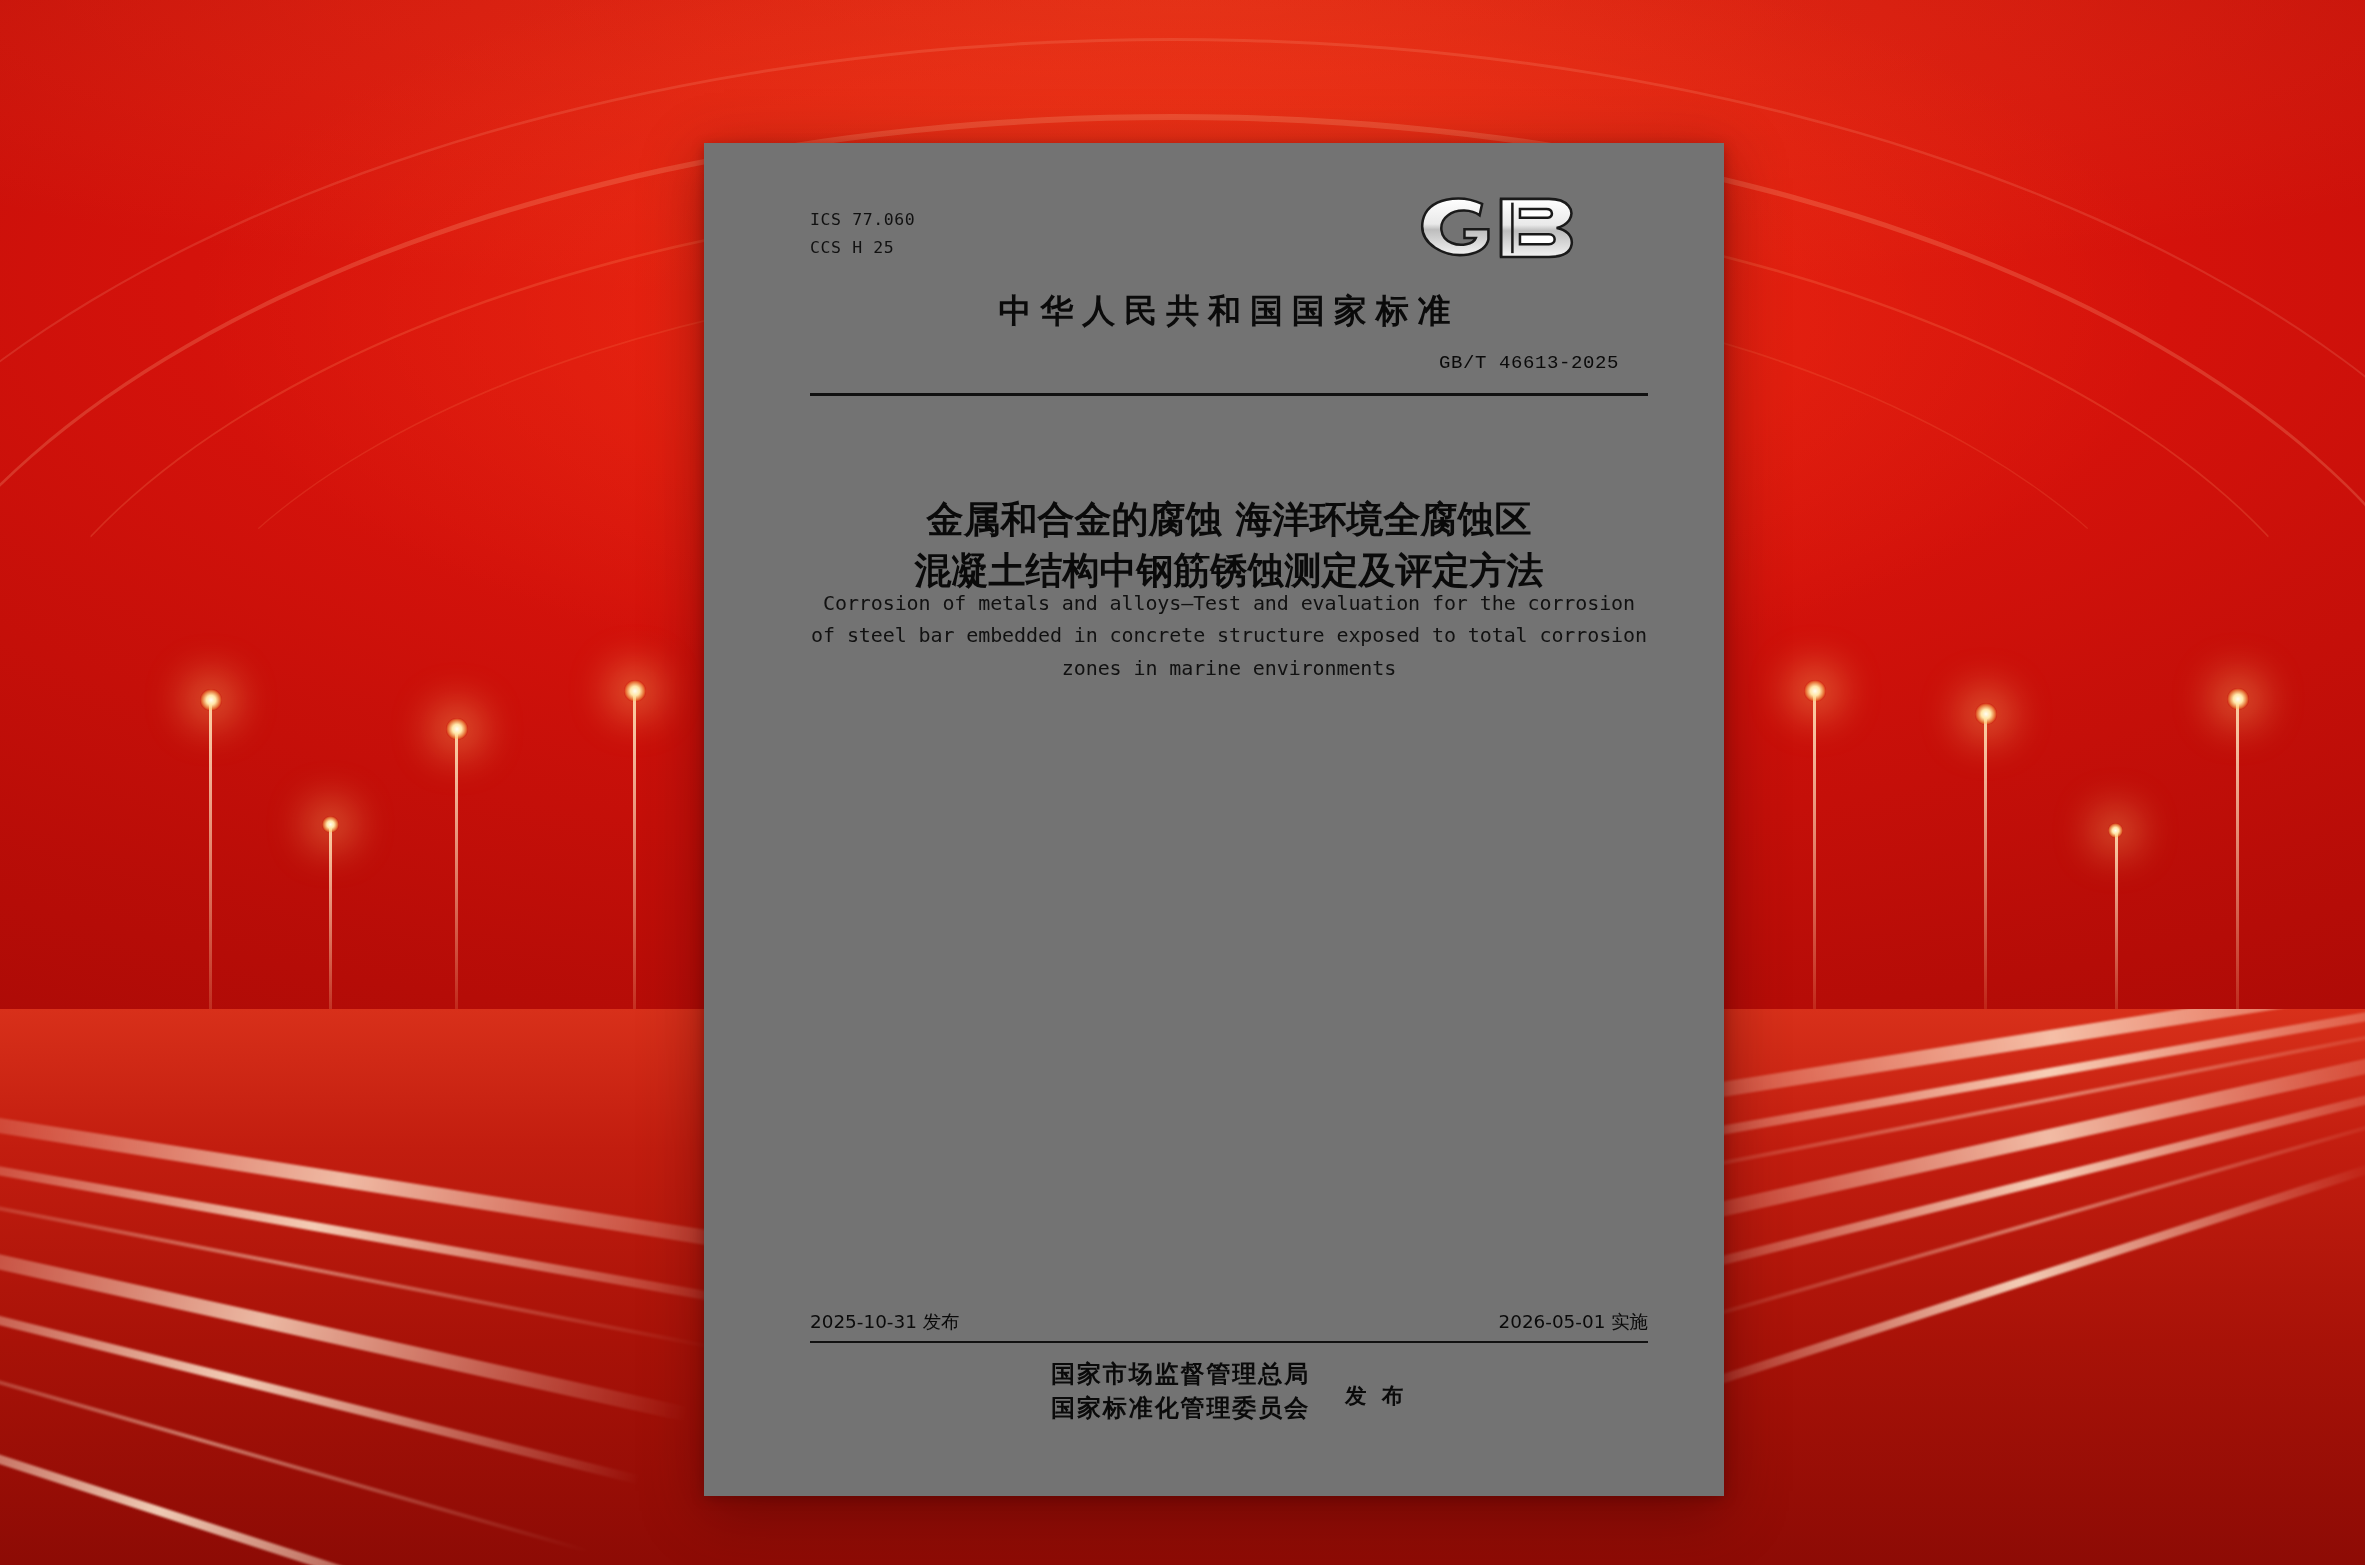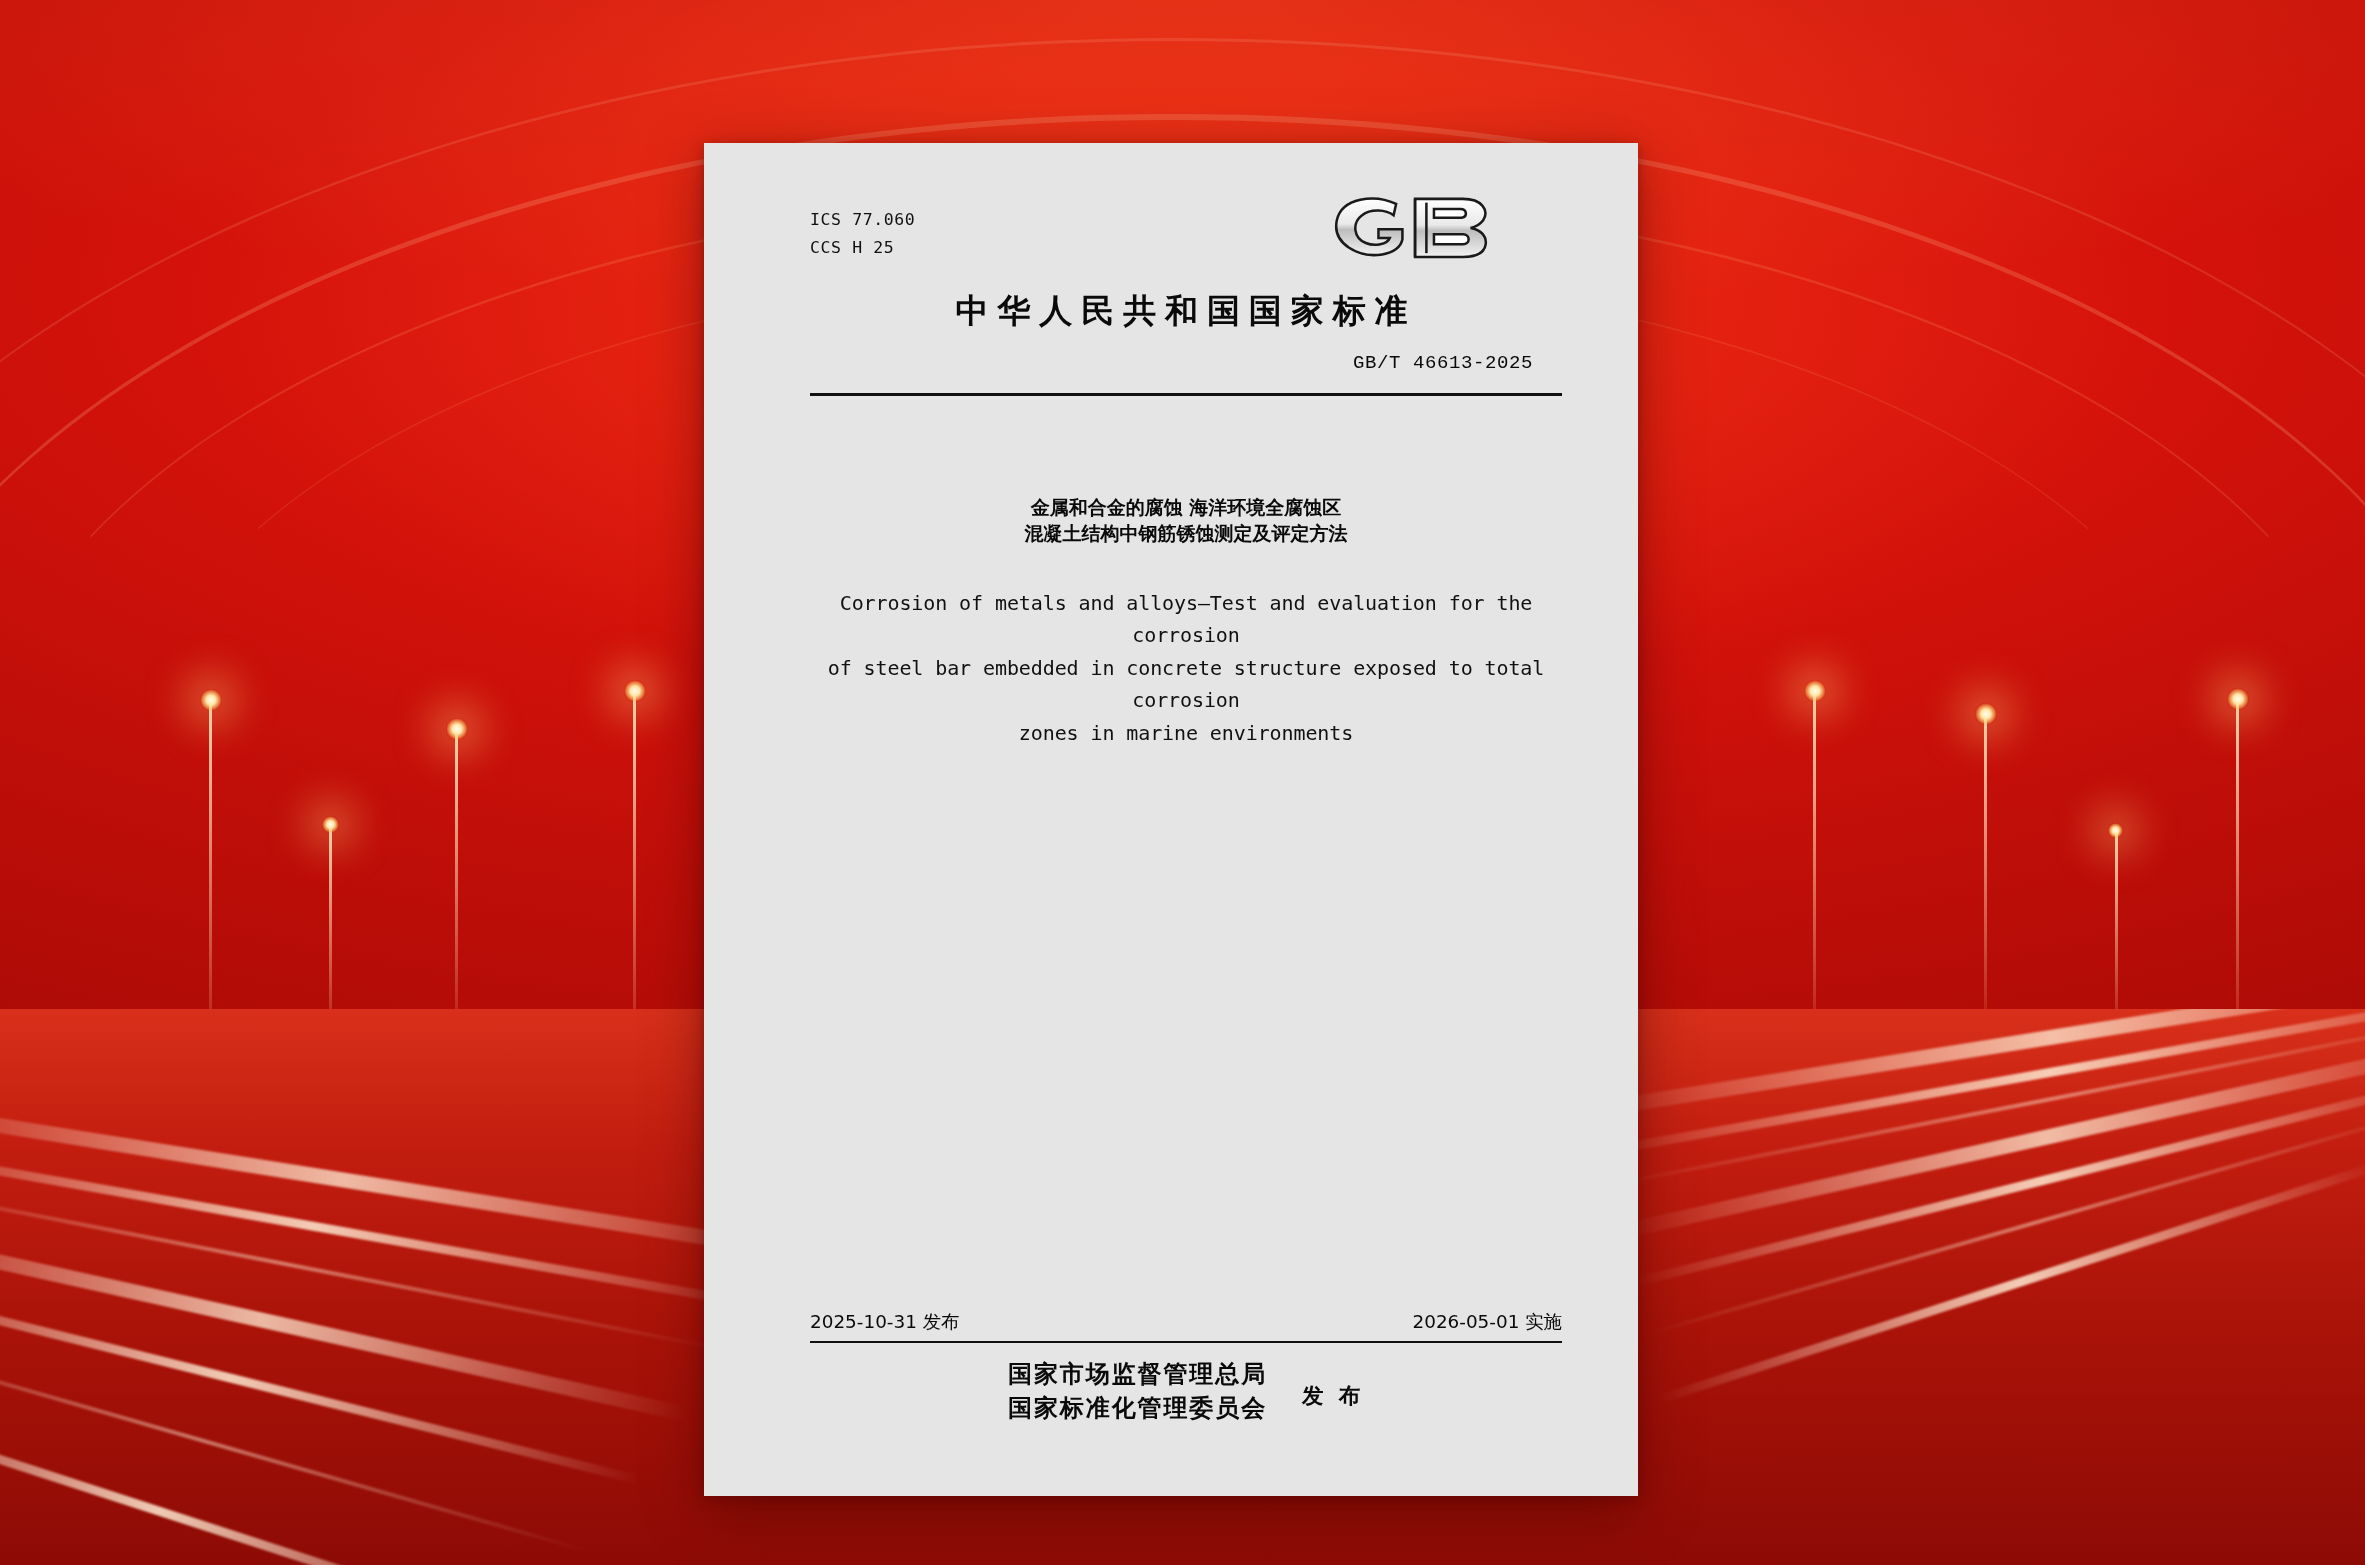--- a/index.html
+++ b/index.html
@@ -83,23 +83,23 @@
     border-radius: 50%;
     background: radial-gradient(circle, #fffdf2 0%, #ffe7a8 30%, rgba(255,190,90,0.55) 58%, rgba(255,150,60,0.0) 75%);
     box-shadow: 0 0 38px 16.5px rgba(255,190,110,0.40);
   }
 
   
   .page {
     position: absolute;
     left: 704px;
     top: 143px;
-    width: 934px;
+    width: 1020px;
     height: 1353px;
-    background: #e5e5e5;
+    background: #737373;
     box-shadow: 0 15px 57px rgba(60,0,0,0.45), 0 2.5px 11.4px rgba(60,0,0,0.35);
   }
   .page-inner {
     position: absolute;
     left: 106px;
     right: 76px;
     top: 46px;
     bottom: 38px;
   }
 
@@ -152,21 +152,21 @@
     background: #111;
   }
 
   .title-cn {
     position: absolute;
     left: 0; right: 0;
     top: 305px;
     text-align: center;
     font-family: "DejaVu Serif", "Liberation Serif", serif;
     font-weight: 700;
-    font-size: 19px;
+    font-size: 37px;
     line-height: 1.38;
     color: #0a0a0a;
   }
   .title-cn .line2 { letter-spacing: 0px; }
 
   .title-en {
     position: absolute;
     left: -3.8px; right: -3.8px;
     top: 398px;
     text-align: center;

